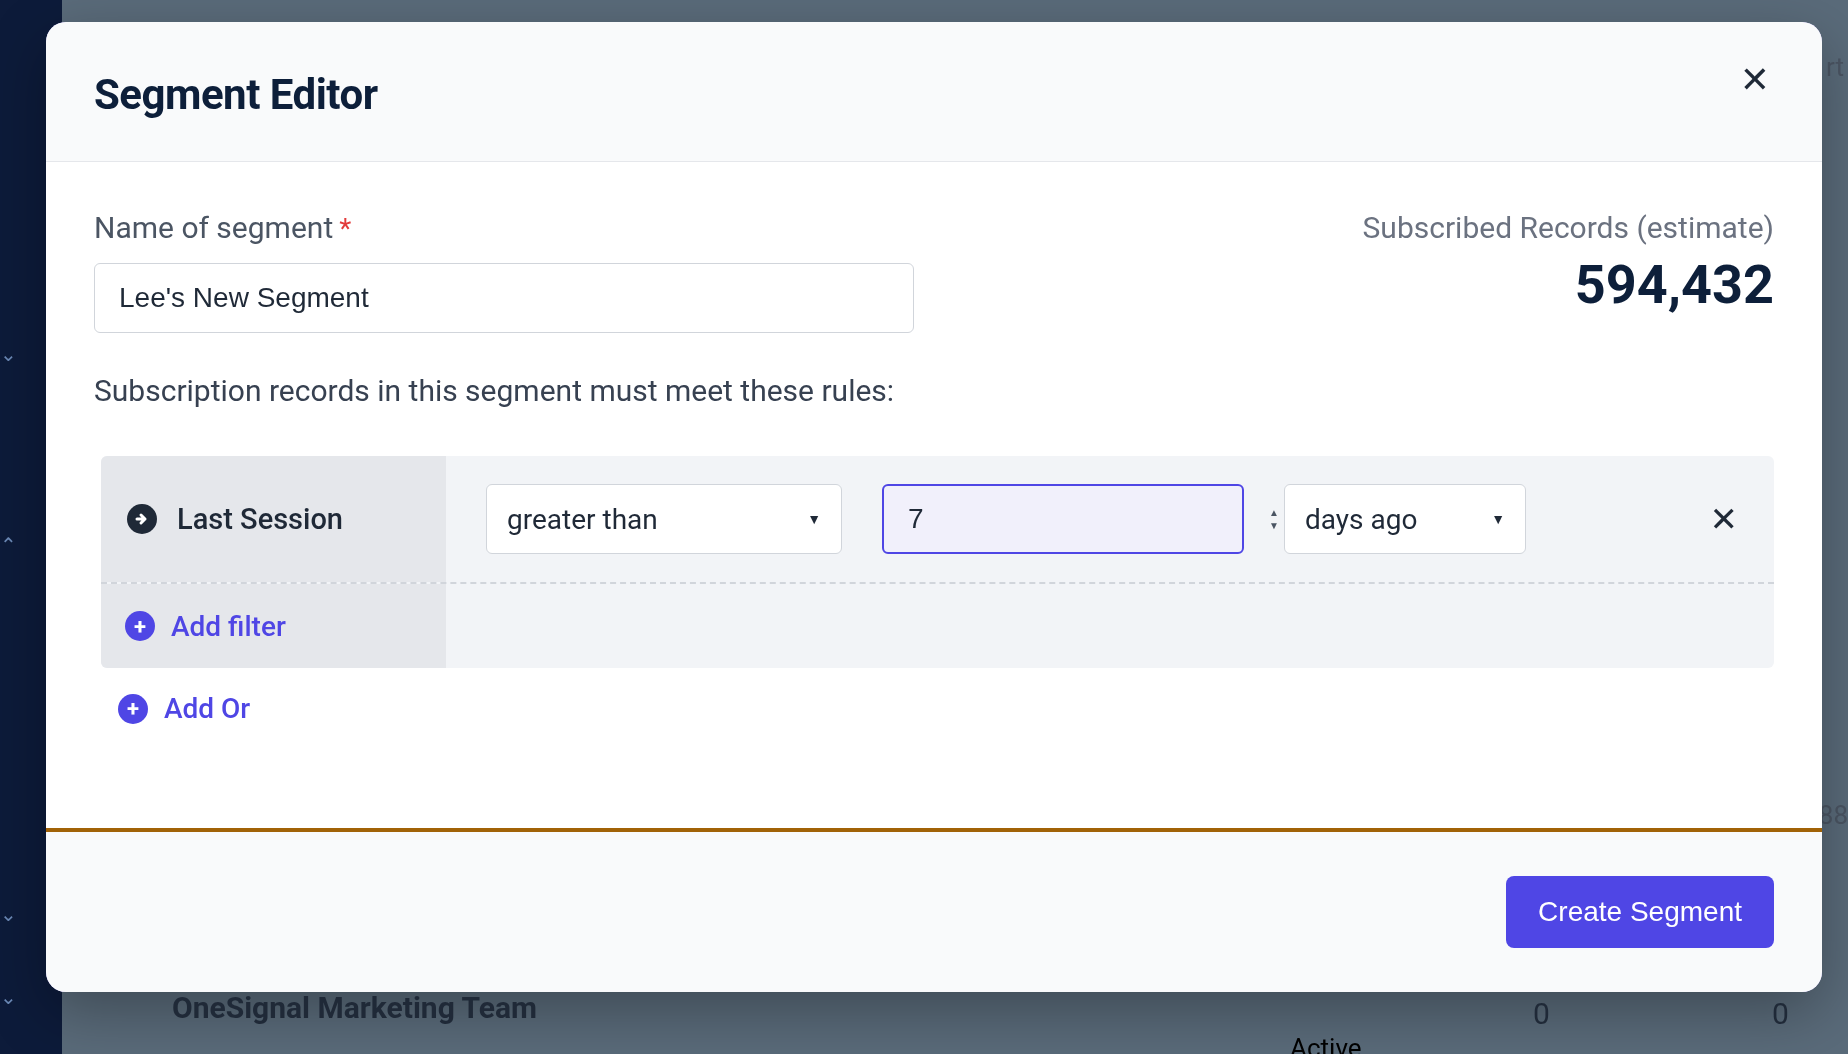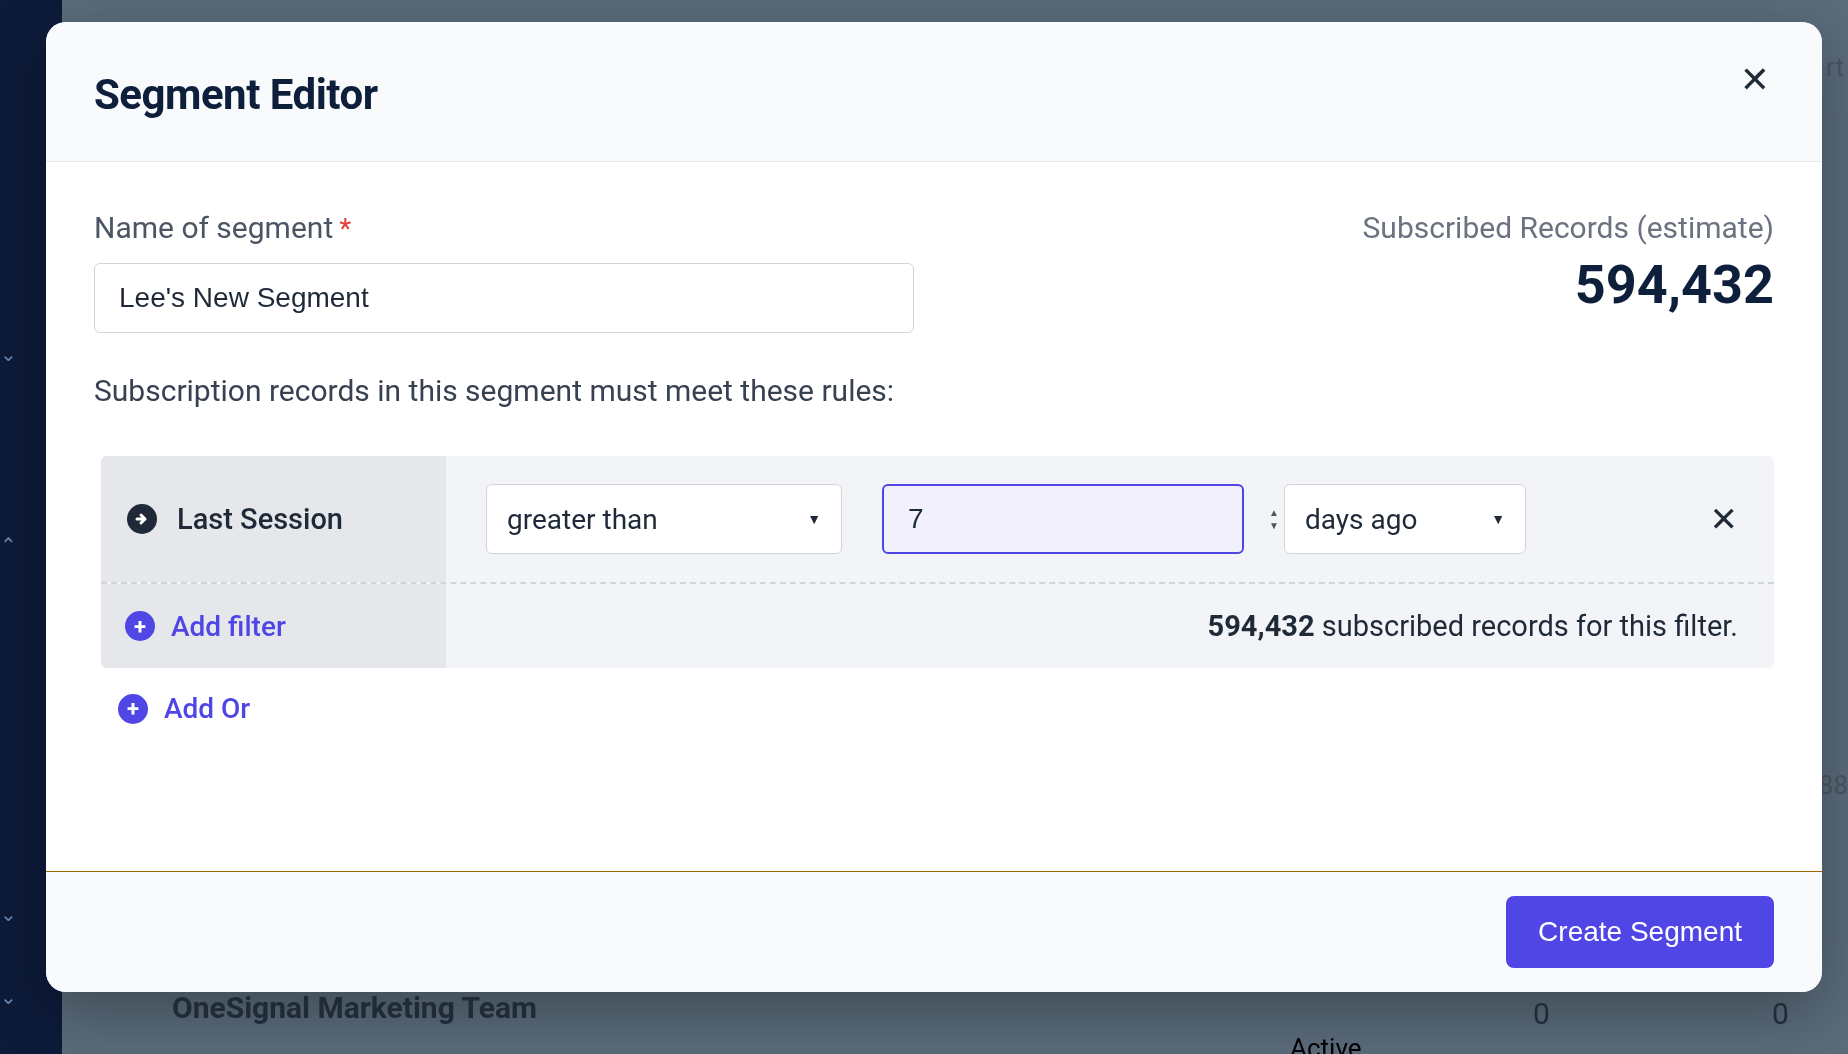--- a/index.html
+++ b/index.html
@@ -271,22 +271,22 @@
     }
     .add-or {
       display: flex;
       align-items: center;
       gap: 16px;
       padding-left: 24px;
       cursor: pointer;
     }
     .modal-footer {
       background: #f9fafb;
-      border-top: 1px solid #a16207;
-      padding: 24px 48px;
+      border-top: 4px solid #a16207;
+      padding: 44px 48px;
       display: flex;
       justify-content: flex-end;
     }
     .create-btn {
       background: #4f46e5;
       color: #fff;
       border: none;
       border-radius: 8px;
       padding: 20px 32px;
       font-size: 28px;
@@ -313,21 +313,21 @@
     .bg-rt {
       position: absolute;
       right: 4px;
       top: 52px;
       font-size: 26px;
       color: #4b5563;
     }
     .bg-88 {
       position: absolute;
       right: 0;
-      top: 770px;
+      top: 800px;
       font-size: 26px;
       color: #4b5563;
     }
   </style>
 </head>
 <body>
 
 <div class="sidebar-sliver">
   <span class="chev" style="left:0;top:342px">⌄</span>
   <span class="chev" style="left:0;top:533px">⌃</span>
@@ -394,23 +394,20 @@
         <button class="remove-filter">
           <span>✕</span>
         </button>
       </div>
       <div class="filter-divider"></div>
       <div class="filter-summary-row">
         <div class="add-filter-left">
           <span class="plus-icon-circle">+</span>
           <span class="add-link-text">Add filter</span>
         </div>
-        <div class="filter-count-text">
-          <span class="filter-count-bold">594,432</span><span> subscribed records for this filter.</span>
-        </div>
       </div>
     </div>
 
     <div class="add-or">
       <span class="plus-icon-circle">+</span>
       <span class="add-link-text">Add Or</span>
     </div>
   </div>
 
   <div class="modal-footer">

